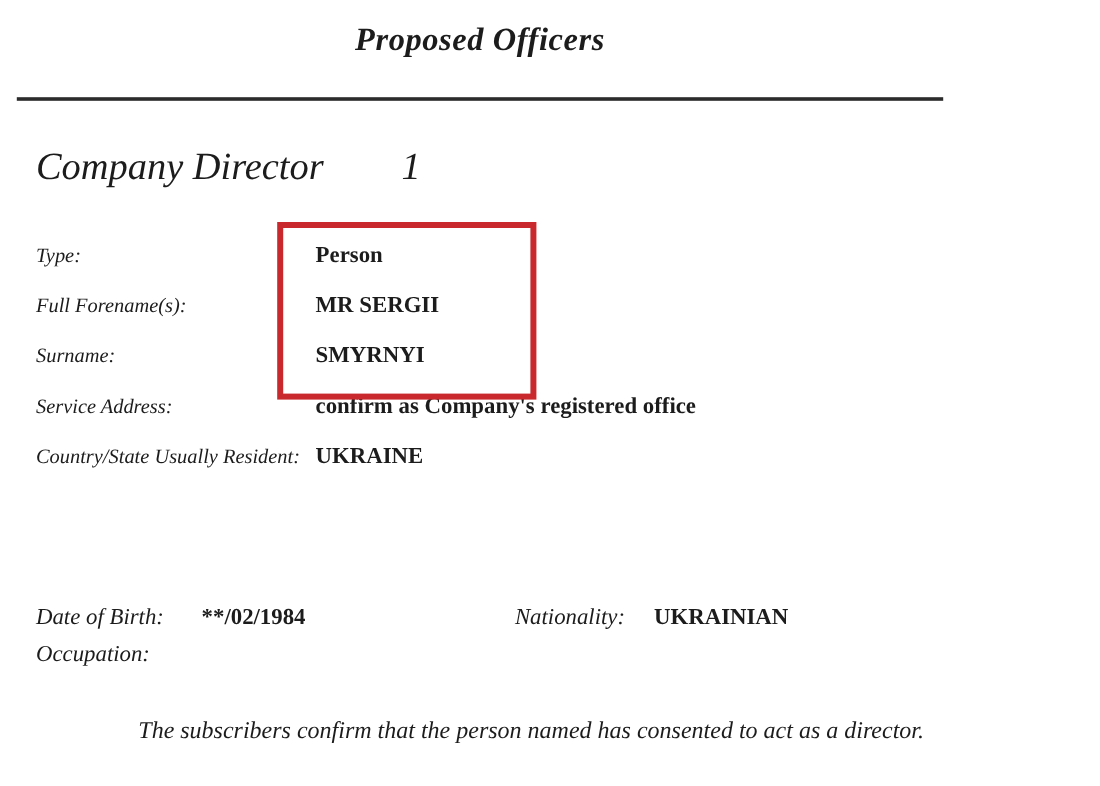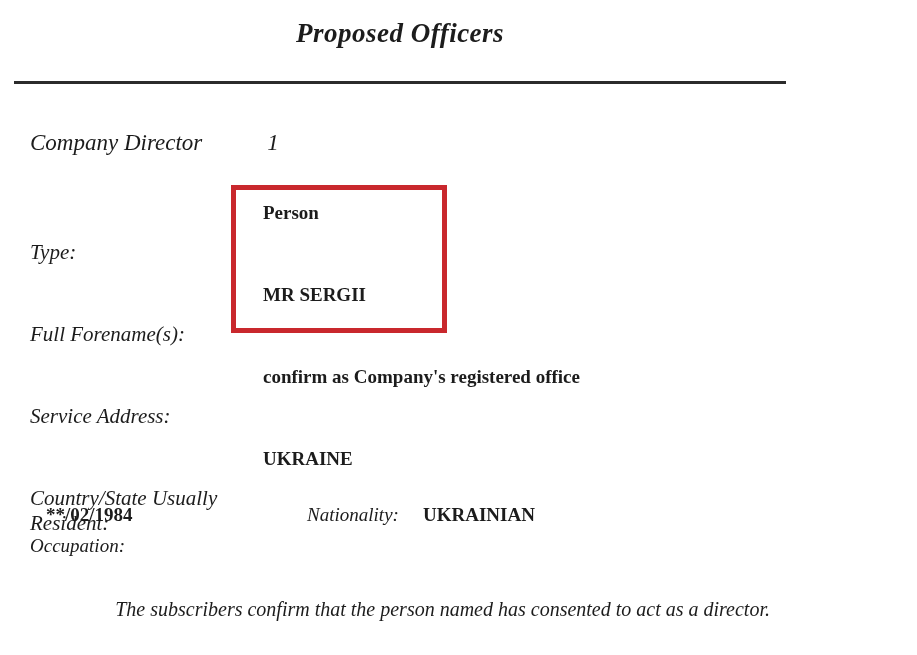--- a/index.html
+++ b/index.html
@@ -39,47 +39,45 @@
     border: none;
     border-top: 3px solid #2b2b2b;
     margin: 0;
   }
 
   
   .section-heading {
     position: absolute;
     top: 120px;
     left: 30px;
-    font-size: 23px;
+    font-size: 32px;
     font-style: italic;
-    margin-top: 10px;
   }
   .section-heading .section-number {
     margin-left: 65px;
   }
 
   
   .fields {
     position: absolute;
     top: 200px;
     left: 30px;
     width: 620px;
   }
   .field-row {
     display: flex;
     align-items: flex-start;
     margin-bottom: 17px;
   }
   .field-label {
     flex: 0 0 233px;
     max-width: 233px;
-    font-size: 21px;
+    font-size: 17px;
     font-style: italic;
     line-height: 25px;
-    margin-top: 40px;
   }
   .field-value {
     font-size: 19px;
     font-weight: bold;
     line-height: 25px;
   }
 
   
   .highlight-box {
     position: absolute;
@@ -108,21 +106,21 @@
     font-size: 19px;
     font-style: italic;
     line-height: 25px;
   }
   .details-value {
     font-size: 19px;
     font-weight: bold;
     line-height: 25px;
   }
   .col-dob-label { flex: 0 0 138px; }
-  .col-dob-value { flex: 0 0 237px; margin-left: 16px; }
+  .col-dob-value { flex: 0 0 237px; }
   .col-nat-label { flex: 0 0 140px; text-align: center; }
   .col-occ-label { flex: 0 0 138px; }
 
   
   .footer-note {
     position: absolute;
     top: 596px;
     left: 30px;
     right: 30px;
     font-size: 20px;
@@ -149,39 +147,44 @@
     <div class="field-row">
       <div class="field-label">Type:</div>
       <div class="field-value">Person</div>
     </div>
 
     <div class="field-row">
       <div class="field-label">Full Forename(s):</div>
       <div class="field-value">MR SERGII</div>
     </div>
 
+    <div class="field-row">
+      <div class="field-label">Surname:</div>
+      <div class="field-value">SMYRNYI</div>
+    </div>
 
 
     <div class="field-row">
       <div class="field-label">Service Address:</div>
       <div class="field-value">confirm as Company's registered office</div>
     </div>
 
     <div class="field-row">
       <div class="field-label">Country/State Usually Resident:</div>
       <div class="field-value">UKRAINE</div>
     </div>
 
   </div>
 
   <div class="highlight-box"></div>
 
   <div class="details">
 
     <div class="details-row">
+      <div class="details-label col-dob-label">Date of Birth:</div>
       <div class="details-value col-dob-value">**/02/1984</div>
       <div class="details-label col-nat-label">Nationality:</div>
       <div class="details-value">UKRAINIAN</div>
     </div>
 
     <div class="details-row">
       <div class="details-label col-occ-label">Occupation:</div>
     </div>
 
   </div>

